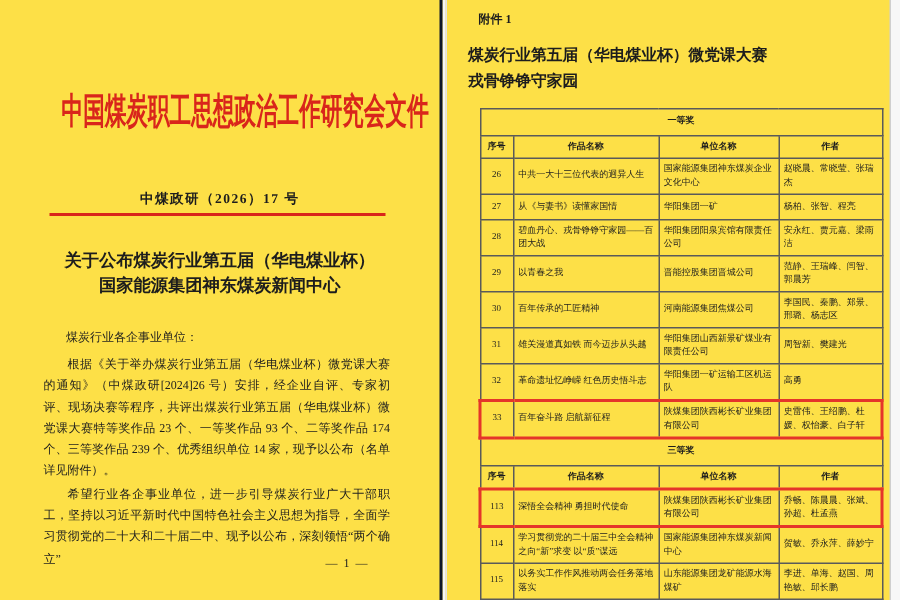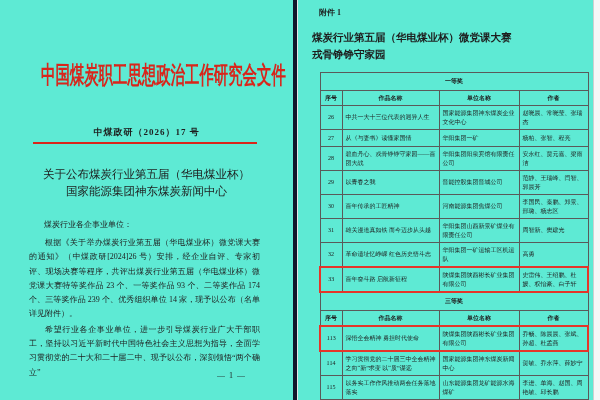--- a/index.html
+++ b/index.html
@@ -1,43 +1,43 @@
 <!DOCTYPE html>
 <html><head>
 <meta charset="utf-8">
 <style>
   html,body{margin:0;padding:0;}
   body{
     width:600px;height:400px;position:relative;overflow:hidden;
     background:#f7f7f7;color:#1d1d1d;
     font-family:"Liberation Serif","DejaVu Serif",serif;
   }
-  .page{position:absolute;top:0;height:400px;background:#5eead4;}
-  .page-left{left:0;width:293px;border-right:5px solid #0f172a;}
+  .page{position:absolute;top:0;height:400px;background:#fde047;}
+  .page-left{left:0;width:293px;border-right:2px solid #0f172a;}
   .page-right{left:297px;width:295px;border-left:1px solid #e4e4e4;border-right:1px solid #cfcfcf;}
 
   
   .org-title{
     position:absolute;top:58px;left:0;right:0;height:34px;
     text-align:center;white-space:nowrap;
     color:#d9251b;font-weight:bold;font-size:20px;line-height:34px;
     transform:scale(0.72,1.2);transform-origin:50% 50%;
     letter-spacing:0px;
   }
   .doc-number{
     position:absolute;top:126px;left:0;right:0;
     text-align:center;font-size:9px;font-weight:bold;letter-spacing:1px;
   }
   .red-rule{
     position:absolute;top:142px;left:33px;width:224px;height:2px;
     background:#d9251b;
   }
   .notice-title{
     position:absolute;top:166px;left:0;right:0;
-    text-align:center;font-weight:normal;font-size:11.5px;line-height:17px;
+    text-align:center;font-weight:bold;font-size:11.5px;line-height:17px;
   }
   .salutation{
     position:absolute;top:219px;left:44px;right:30px;
     font-size:8px;
   }
   .body-text{
     position:absolute;top:235px;left:28px;width:233px;
   }
   .body-text p{
     margin:1px;font-size:8px;line-height:14.3px;

